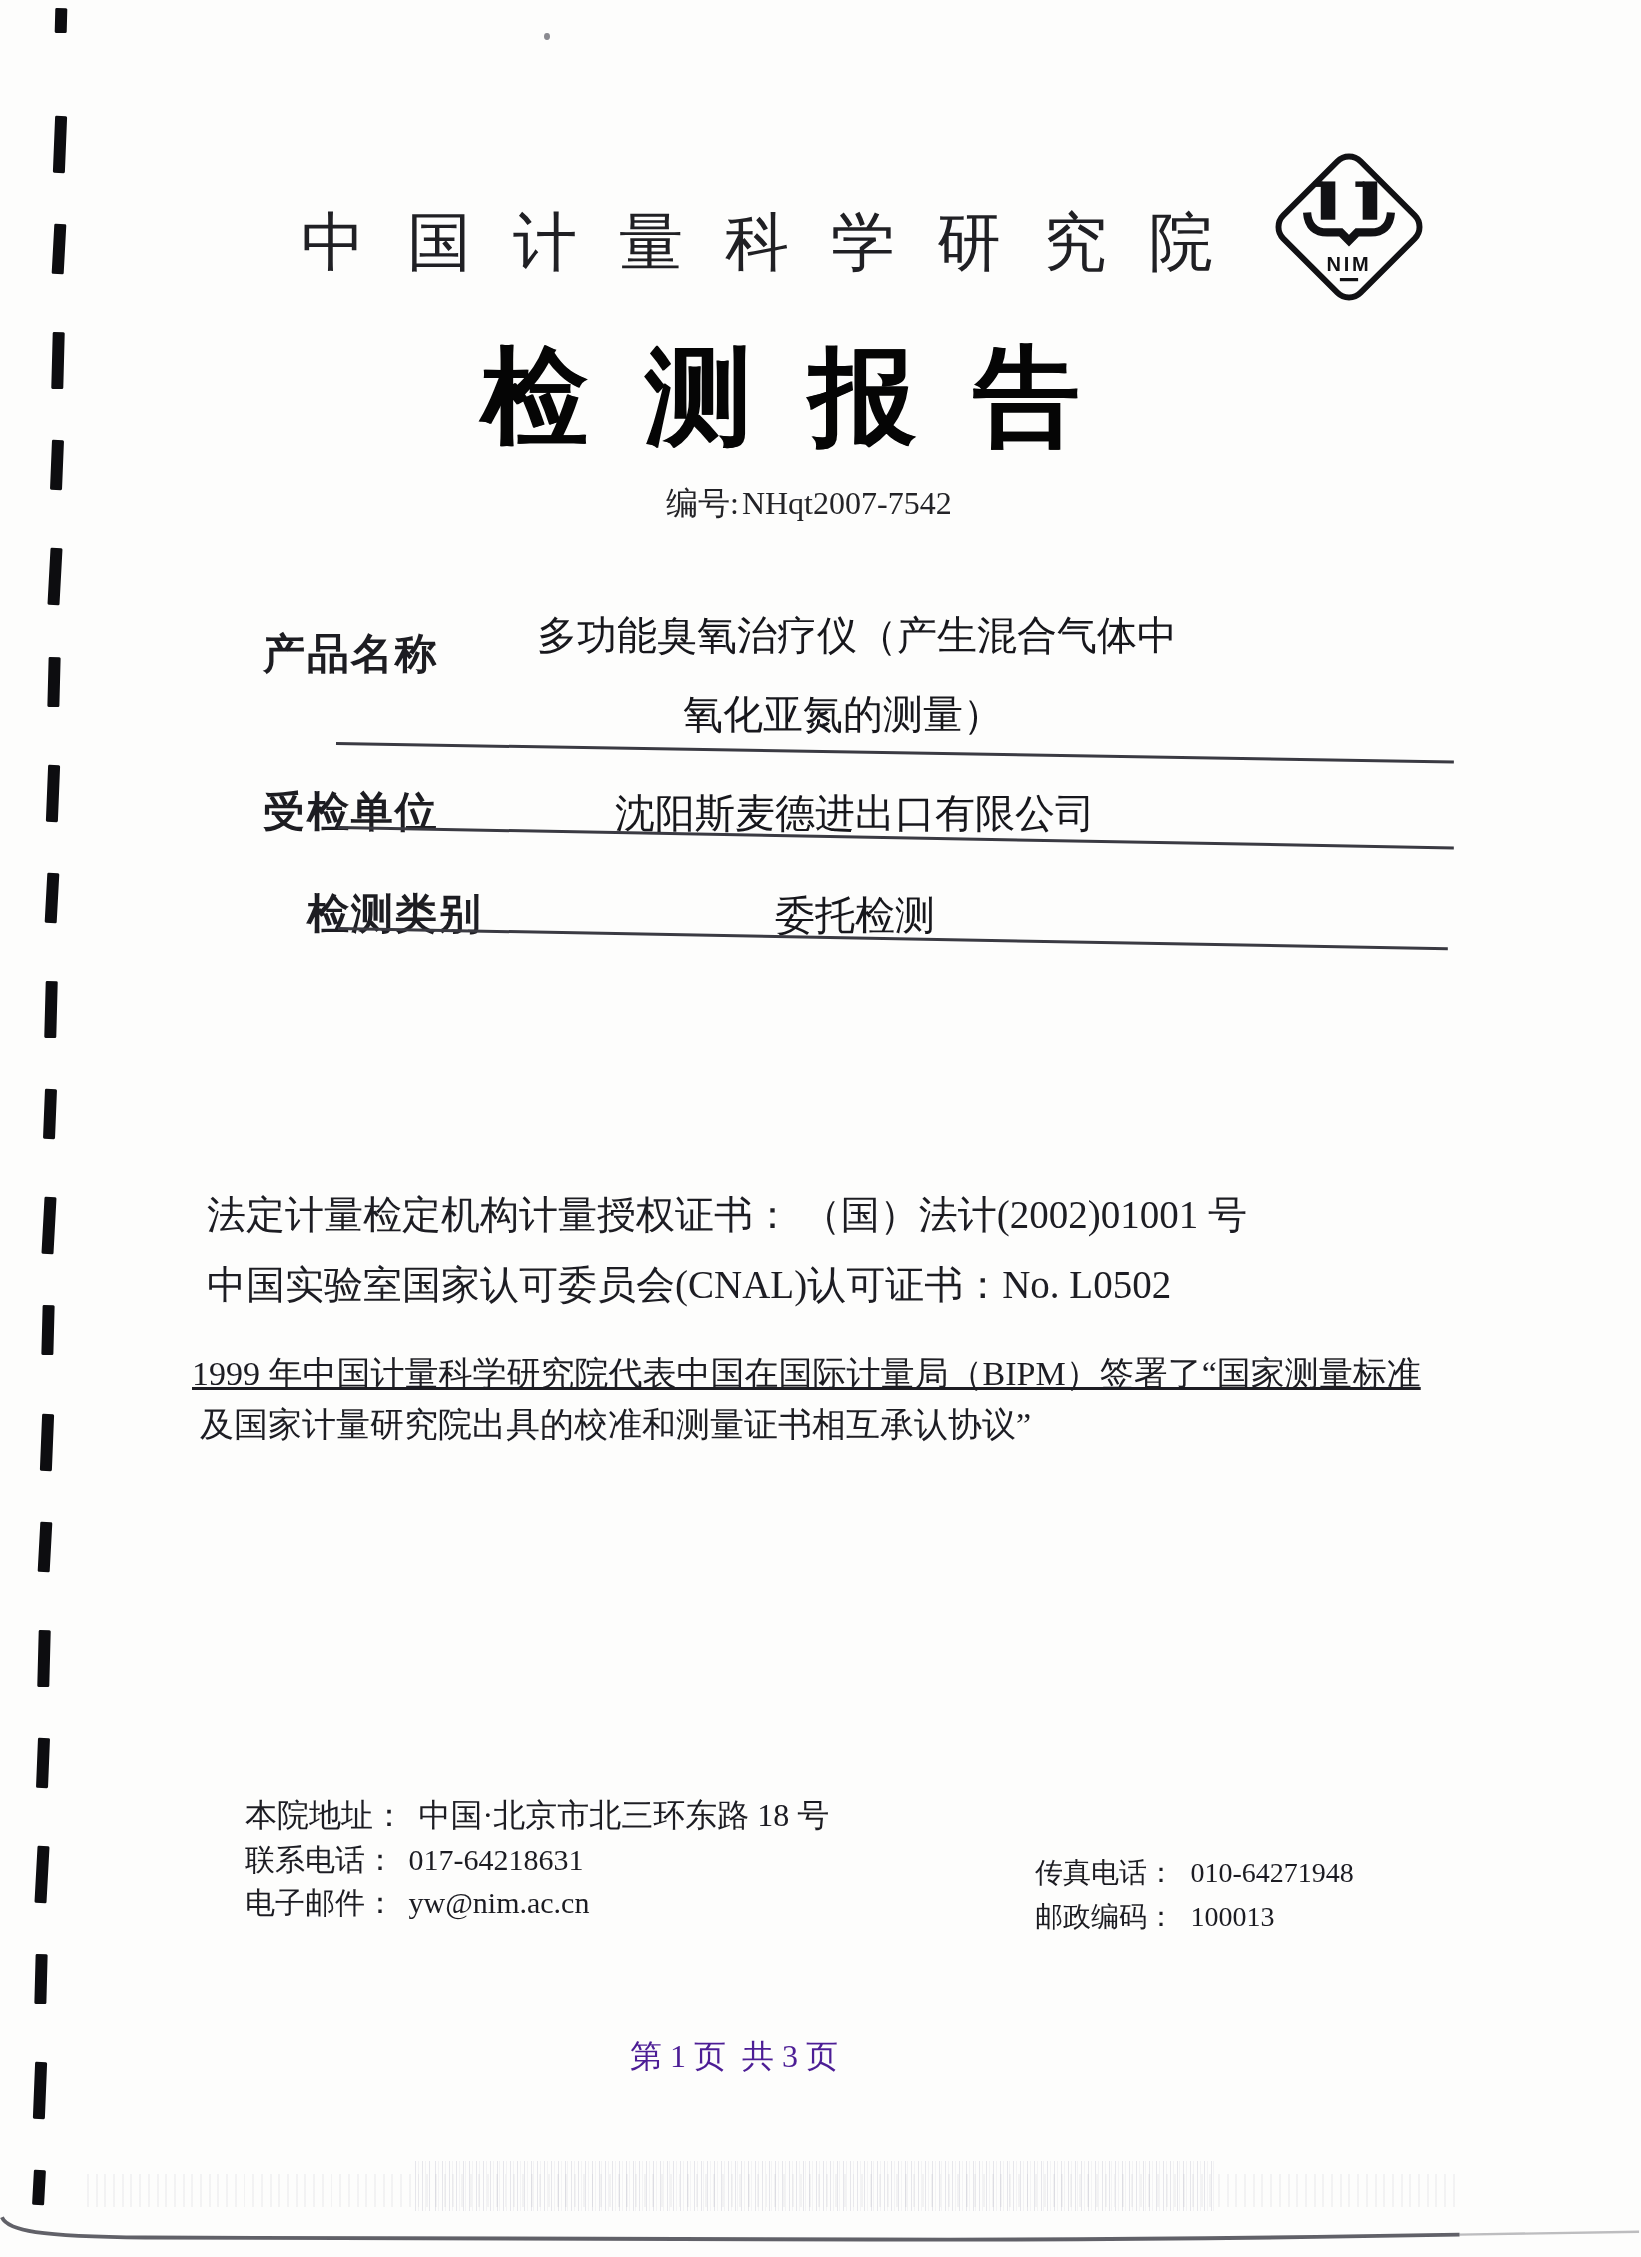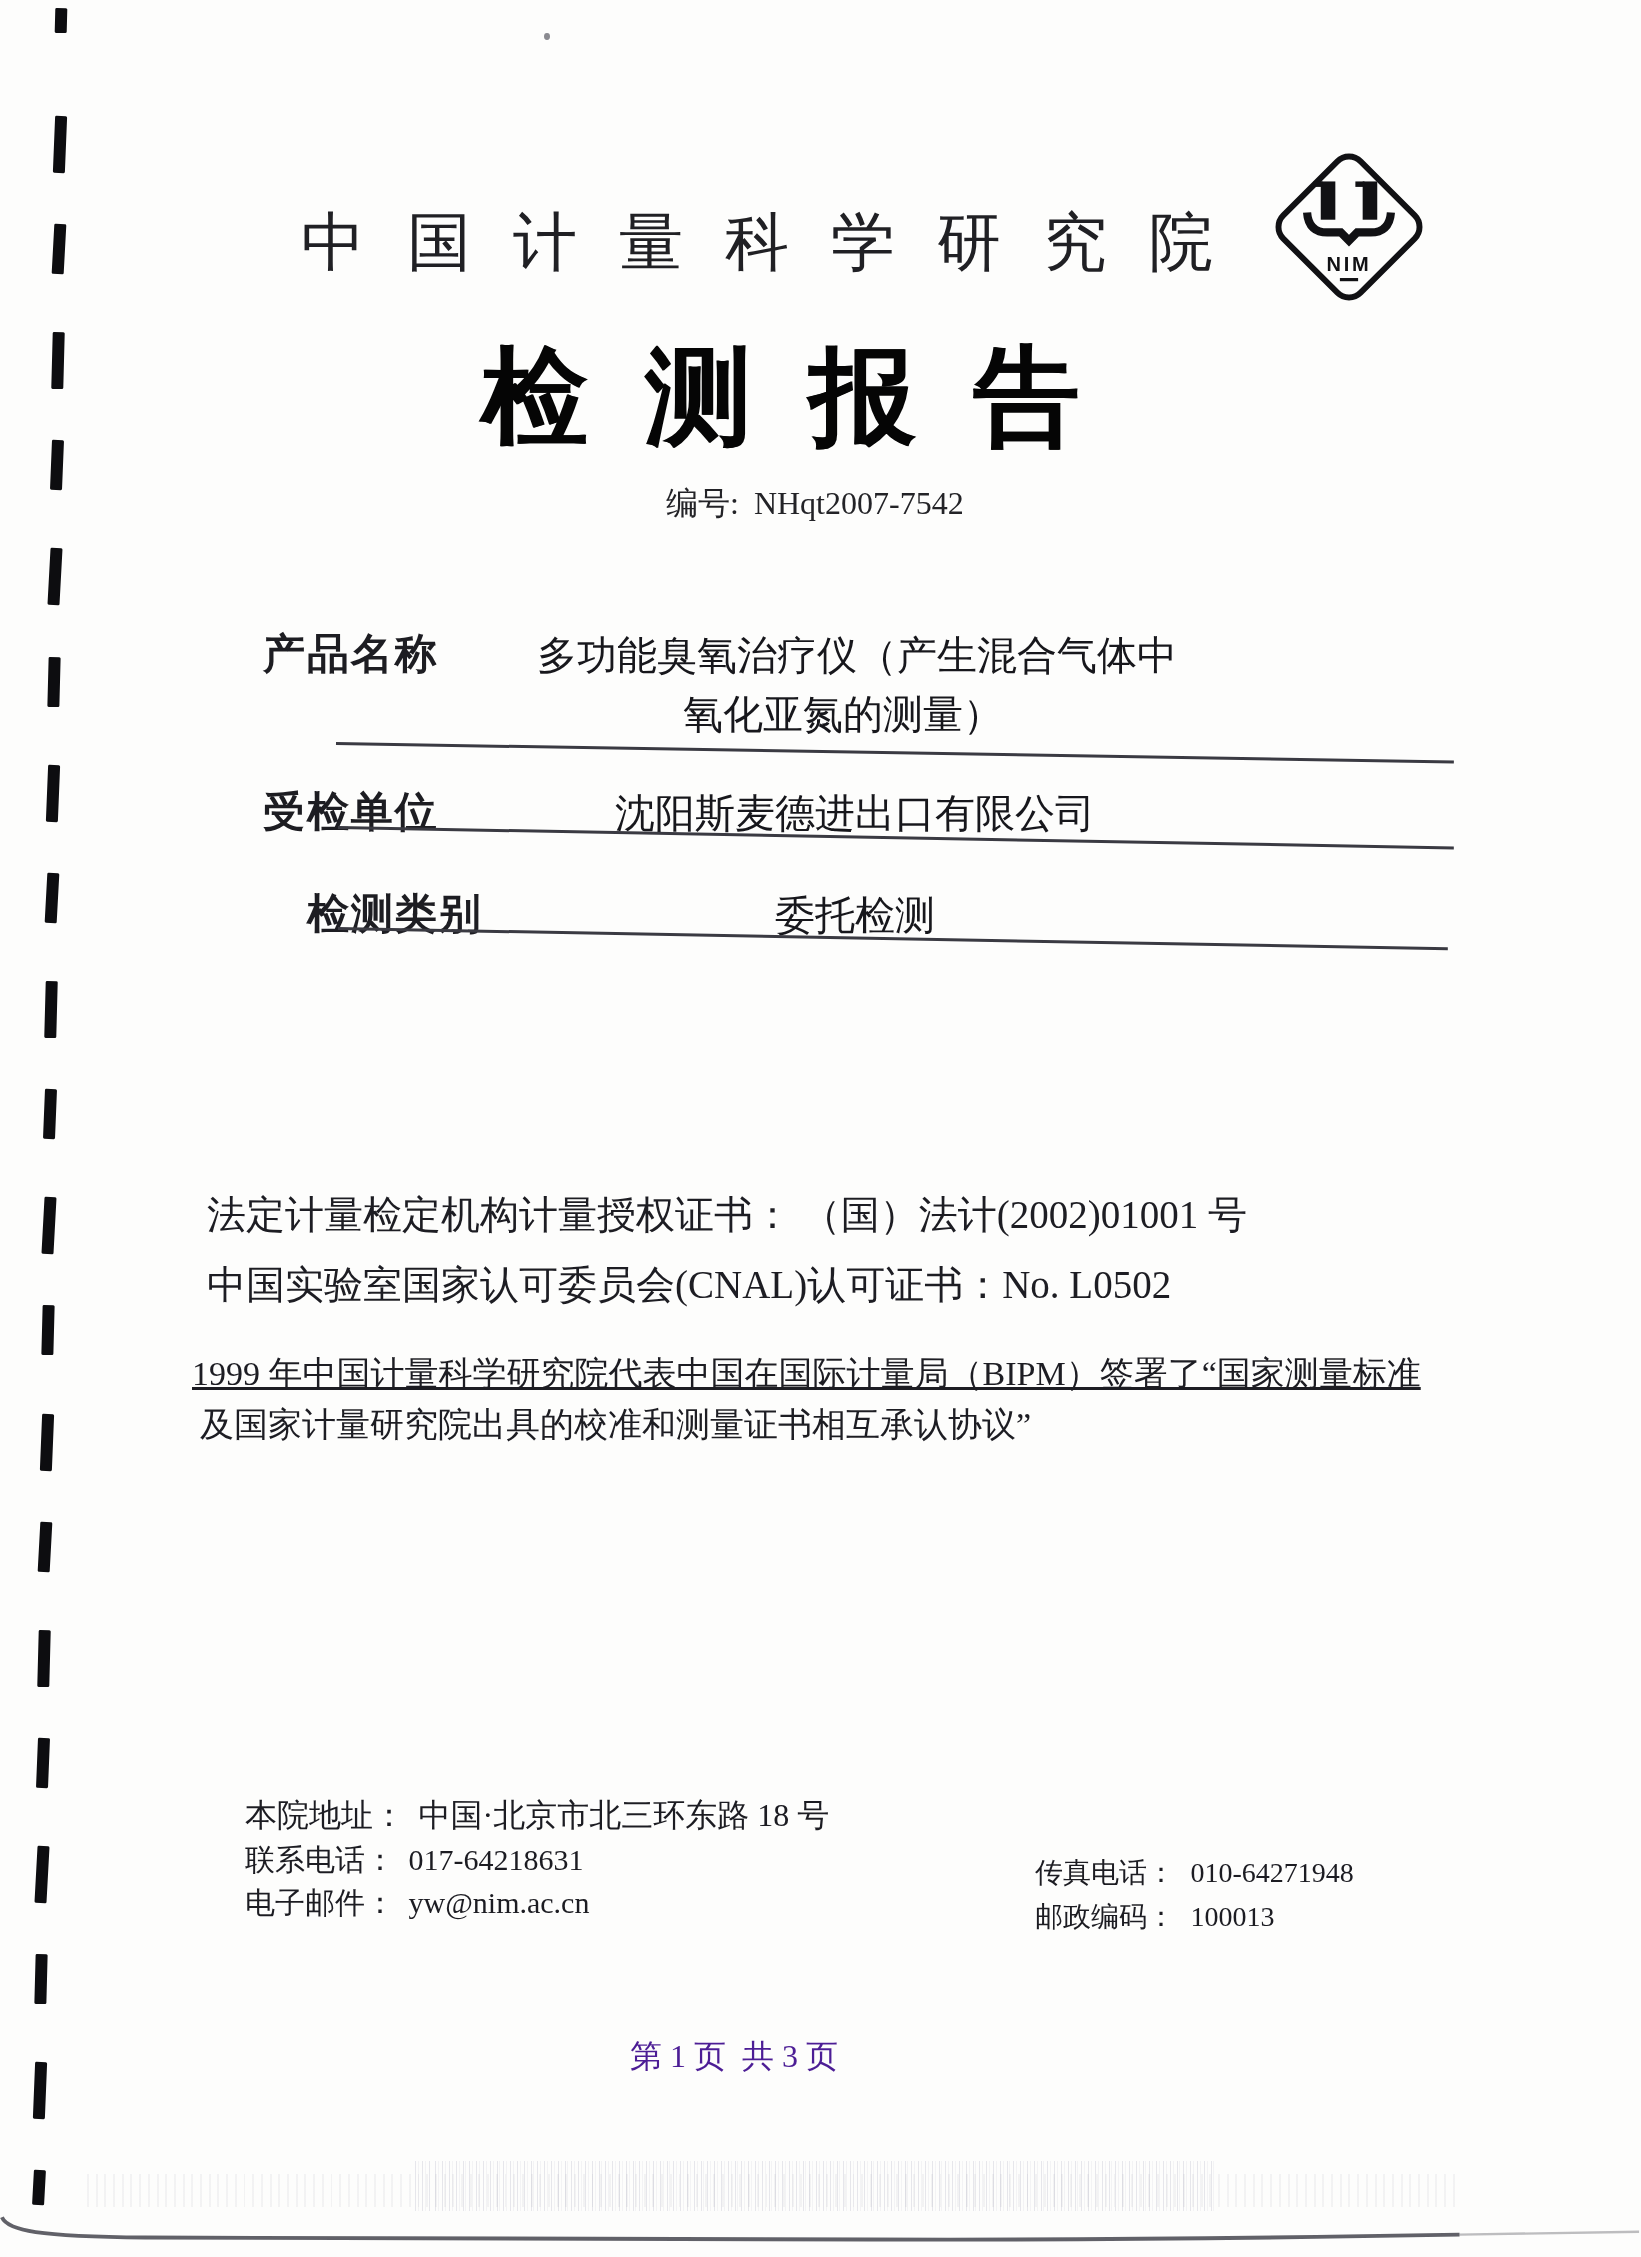--- a/index.html
+++ b/index.html
@@ -17,21 +17,21 @@
     left:301px;top:199px;font-size:64px;font-weight:500;
     letter-spacing:42px;white-space:nowrap;color:#202024;
   }
   
   .title{
     left:481px;top:326px;font-size:106px;font-weight:900;
     letter-spacing:58px;white-space:nowrap;color:#050505;
     text-shadow:1px 0 0 #050505;
   }
   .report-no{left:666px;top:482px;font-size:32px;white-space:nowrap;color:#232327;}
-  .report-no .val{margin-left:15px;}
+  .report-no .val{margin-left:3px;}
   
   .flabel{font-size:42px;font-weight:600;letter-spacing:1.9px;color:#1d1d22;white-space:nowrap;}
   .fvalue{font-size:40px;font-weight:500;color:#17171c;white-space:nowrap;}
   .uline{position:absolute;height:2.9px;background:#3a3a42;transform-origin:left center;}
   
   .para{font-size:39px;color:#1d1d23;white-space:nowrap;}
   .contact{font-size:30px;color:#1c1c22;white-space:nowrap;}
   .contact .lbl{margin-right:13.5px;margin-left:40px;}
   .contact-sm{font-size:28px;color:#1c1c22;white-space:nowrap;}
   .contact-sm .lbl{margin-right:15.4px;}
@@ -94,21 +94,21 @@
     <rect x="-10" y="56" width="20" height="3.5" fill="#111114"></rect>
   </svg>
 
   <div class="abs title">检测报告</div>
 
   <div class="abs report-no">
     <span>编号:</span><span class="val">NHqt2007-7542</span>
   </div>
 
   <div class="abs flabel" style="left:263px;top:626px;">产品名称</div>
-  <div class="abs fvalue" style="left:537px;top:628px;">多功能臭氧治疗仪（产生混合气体中</div>
+  <div class="abs fvalue" style="left:537px;top:608px;">多功能臭氧治疗仪（产生混合气体中</div>
   <div class="abs fvalue" style="left:336px;top:687px;width:1014px;text-align:center;">氧化亚氮的测量）</div>
   <div class="uline" style="left:336px;top:742px;width:1118px;transform:rotate(0.95deg);"></div>
 
   <div class="abs flabel" style="left:263px;top:784px;">受检单位</div>
   <div class="abs fvalue" style="left:348px;top:786px;width:1014px;text-align:center;">沈阳斯麦德进出口有限公司</div>
   <div class="uline" style="left:338px;top:826px;width:1116px;transform:rotate(1.05deg);"></div>
 
   <div class="abs flabel" style="left:263px;top:886px;margin-left:44px;">检测类别</div>
   <div class="abs fvalue" style="left:348px;top:888px;width:1014px;text-align:center;">委托检测</div>
   <div class="uline" style="left:338px;top:927px;width:1110px;transform:rotate(1.05deg);"></div>

